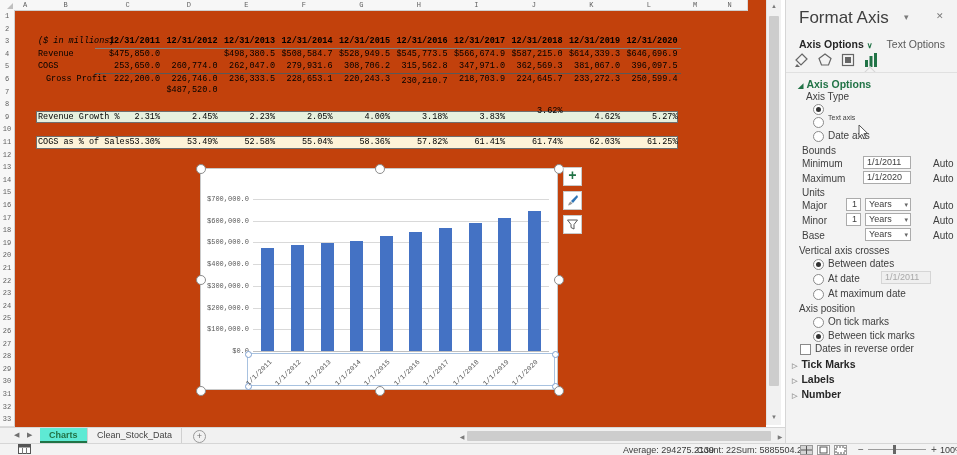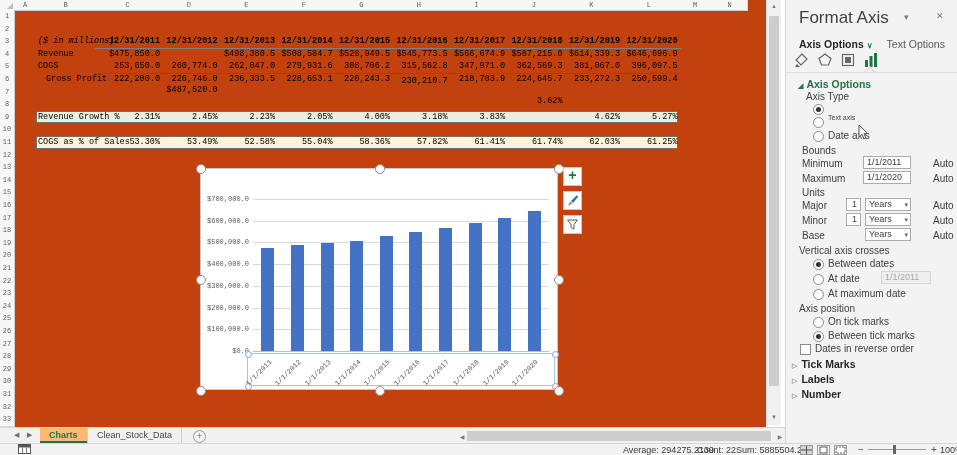--- a/index.html
+++ b/index.html
@@ -75,21 +75,21 @@
   .auto{position:absolute;color:#404040;margin-left:10px;}
   .checkbox{position:absolute;width:9px;height:9px;border:1px solid #8a8a8a;background:#fff;}
   .collapsed{position:absolute;left:6px;font-weight:bold;color:#262626;font-size:10.5px;}
   .ctri{color:#9a9a9a;font-size:7px;margin-right:4px;}
   
   #tabbar{position:absolute;left:0;top:427px;width:785px;height:16px;background:#F1F1F1;
           border-top:1px solid #D6D6D6;box-sizing:border-box;}
   .navarr{position:absolute;top:3px;font-size:7px;color:#707070;}
   .sheettab{position:absolute;top:0;height:15px;line-height:15px;font-size:9px;padding:0 9px;
           border-right:1px solid #D0D0D0;}
-  .sheettab.active{background:#fdba74;color:#217346;font-weight:bold;border-bottom:2px solid #217346;box-sizing:border-box;}
+  .sheettab.active{background:#5eead4;color:#217346;font-weight:bold;border-bottom:2px solid #217346;box-sizing:border-box;}
   .sheettab.inactive{color:#444;border-left:1px solid #D0D0D0;}
   #addsheet{position:absolute;left:193px;top:2px;width:11px;height:11px;border:1px solid #9a9a9a;border-radius:50%;
           color:#707070;font-size:9px;line-height:10px;text-align:center;}
   #hscroll{position:absolute;left:455px;top:1px;width:330px;height:14px;background:#F1F1F1;}
   #hthumb{position:absolute;left:12px;top:2px;width:304px;height:10px;background:#cdcdcd;border-radius:1px;}
   
   #statusbar{position:absolute;left:0;top:443px;width:957px;height:12px;background:#F3F3F3;
           border-top:1px solid #D6D6D6;box-sizing:border-box;font-size:9px;color:#3b3b3b;}
   .stat{position:absolute;top:1px;}
   .viewicon{position:absolute;top:1px;width:13px;height:10px;border:1px solid #9a9a9a;box-sizing:border-box;background:#fff;}
@@ -202,21 +202,21 @@
       <div class="cell num" style="left: 620px; width: 57.5px; top: 73px; height: 12.6px; line-height: 12.6px;">250,599.4</div>
       <div class="rowbox green" style="left: 36px; top: 110.8px; width: 641.5px; height: 12.6px;"></div>
       <div class="cell lbl" style="left: 36px; width: 59px; top: 110.8px; height: 12.6px; line-height: 12.6px;">Revenue Growth %</div>
       <div class="cell num" style="left: 95px; width: 65px; top: 110.8px; height: 18px; line-height: 12.6px;">2.31%</div>
       <div class="cell num" style="left: 160px; width: 57.5px; top: 110.8px; height: 12.6px; line-height: 12.6px;">2.45%</div>
       <div class="cell num" style="left: 217.5px; width: 57.5px; top: 110.8px; height: 12.6px; line-height: 12.6px;">2.23%</div>
       <div class="cell num" style="left: 275px; width: 57.5px; top: 110.8px; height: 12.6px; line-height: 12.6px;">2.05%</div>
       <div class="cell num" style="left: 332.5px; width: 57.5px; top: 110.8px; height: 12.6px; line-height: 12.6px;">4.00%</div>
       <div class="cell num" style="left: 390px; width: 57.5px; top: 110.8px; height: 12.6px; line-height: 12.6px;">3.18%</div>
       <div class="cell num" style="left: 447.5px; width: 57.5px; top: 110.8px; height: 12.6px; line-height: 12.6px;">3.83%</div>
-      <div class="cell num" style="left: 505px; width: 57.5px; top: 95px; height: 12.6px; line-height: 12.6px;">3.62%</div>
+      <div class="cell num" style="left: 505px; width: 57.5px; top: 105px; height: 12.6px; line-height: 12.6px;">3.62%</div>
       <div class="cell num" style="left: 562.5px; width: 57.5px; top: 110.8px; height: 12.6px; line-height: 12.6px;">4.62%</div>
       <div class="cell num" style="left: 620px; width: 57.5px; top: 110.8px; height: 12.6px; line-height: 12.6px;">5.27%</div>
       <div class="rowbox tan" style="left: 36px; top: 136px; width: 641.5px; height: 12.6px;"></div>
       <div class="cell lbl" style="left: 36px; width: 59px; top: 136px; height: 12.6px; line-height: 12.6px;">COGS as % of Sales</div>
       <div class="cell num" style="left: 95px; width: 65px; top: 136px; height: 12.6px; line-height: 12.6px;">53.30%</div>
       <div class="cell num" style="left: 160px; width: 57.5px; top: 136px; height: 12.6px; line-height: 12.6px;">53.49%</div>
       <div class="cell num" style="left: 217.5px; width: 57.5px; top: 136px; height: 12.6px; line-height: 12.6px;">52.58%</div>
       <div class="cell num" style="left: 275px; width: 57.5px; top: 136px; height: 12.6px; line-height: 12.6px;">55.04%</div>
       <div class="cell num" style="left: 332.5px; width: 57.5px; top: 136px; height: 12.6px; line-height: 12.6px;">58.36%</div>
       <div class="cell num" style="left: 390px; width: 57.5px; top: 136px; height: 12.6px; line-height: 12.6px;">57.82%</div>

